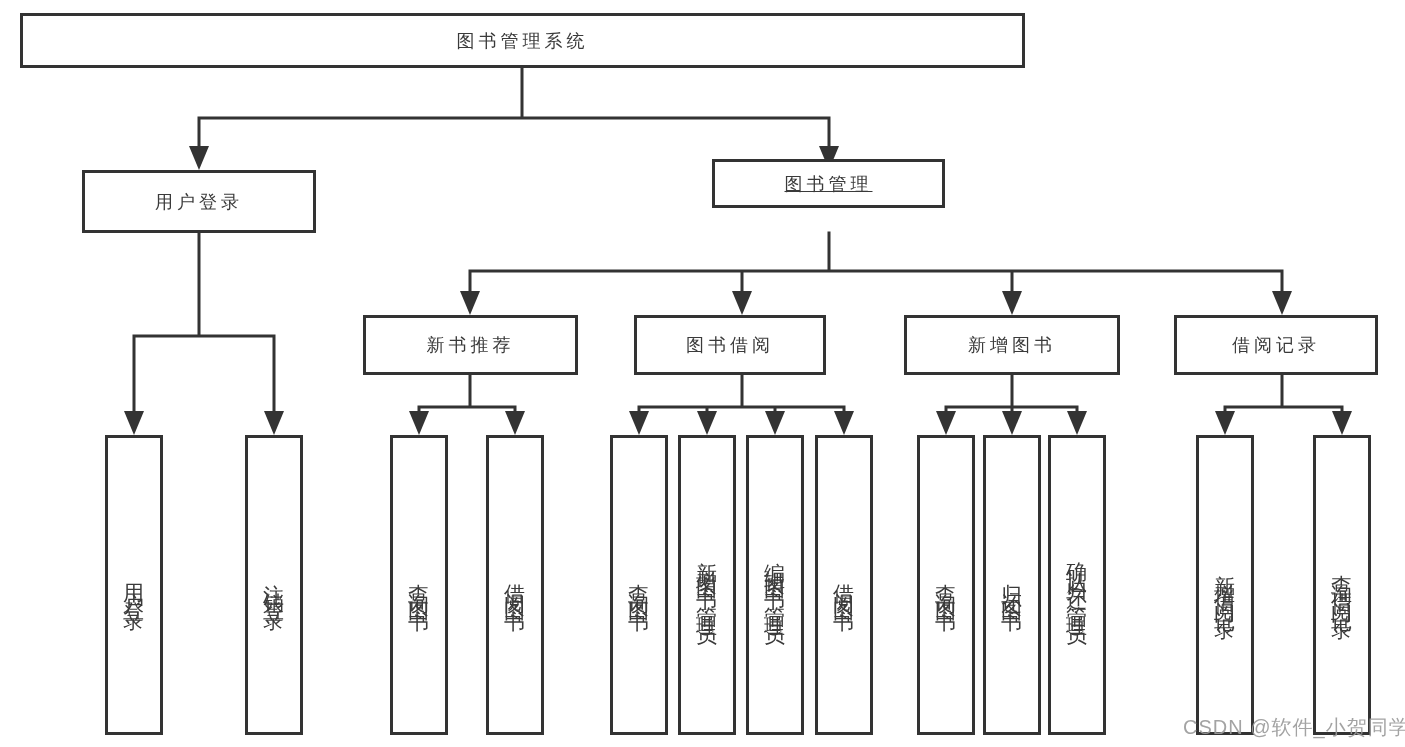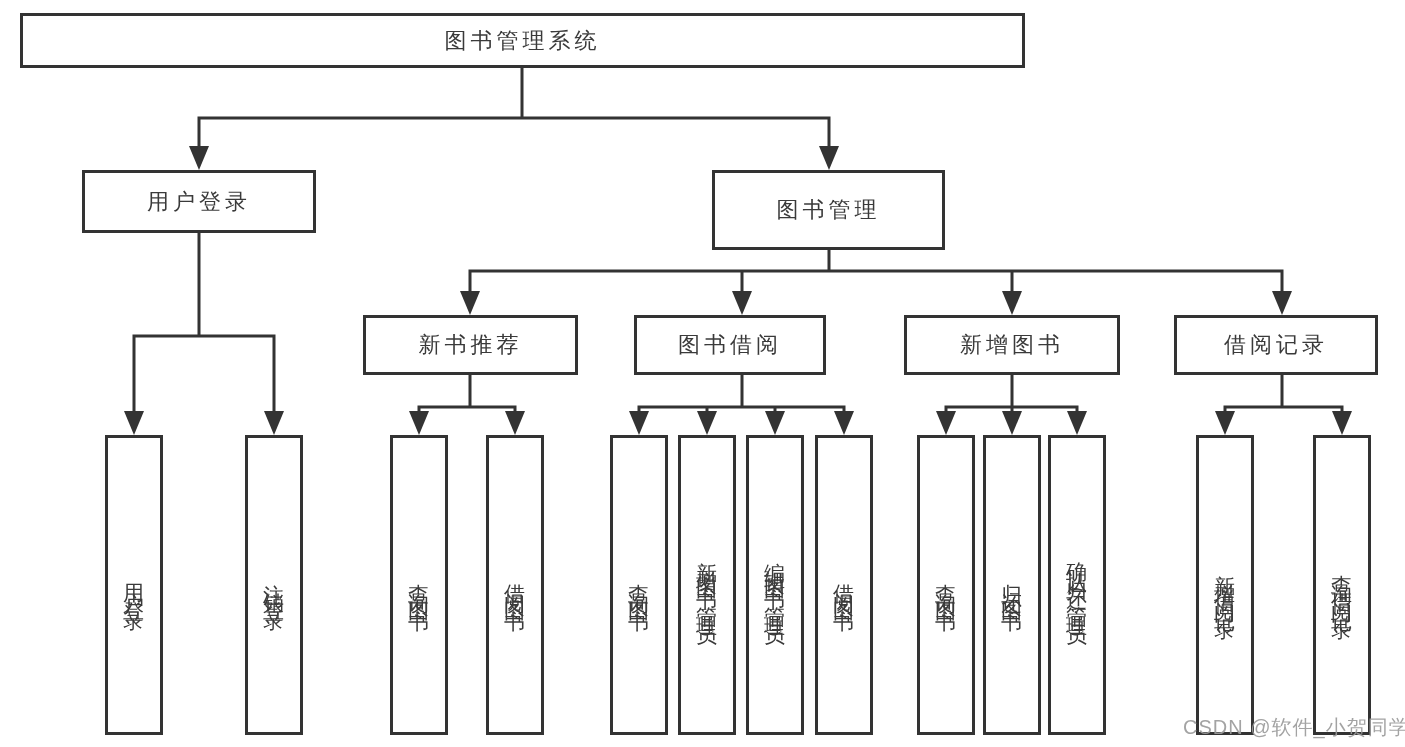--- a/index.html
+++ b/index.html
@@ -12,31 +12,31 @@
   }
   #wires{position:absolute;left:0;top:0;z-index:0;}
   #wires path{stroke:#333333;stroke-width:3;fill:none;stroke-linecap:square;}
   #wires polygon{fill:#333333;stroke:none;}
   .box{
     position:absolute;box-sizing:border-box;
     border:3px solid #333333;background:#ffffff;
     display:flex;align-items:center;justify-content:center;
     z-index:1;color:#3a3a3a;
   }
-  .hlabel{font-size:22px;letter-spacing:4px;white-space:nowrap;color:#3a3a3a;}
+  .hlabel{font-size:18px;letter-spacing:4px;white-space:nowrap;color:#3a3a3a;}
   .vlabel{
     writing-mode:vertical-rl;text-orientation:mixed;
     font-size:21px;letter-spacing:9px;line-height:1;
     color:#3a3a3a;white-space:nowrap;
   }
   
   .n-root{left:20px;top:13px;width:1005px;height:55px;}
   
   .n-userlogin{left:82px;top:170px;width:234px;height:63px;}
-  .n-bookmgmt{left:712px;top:170px;width:233px;height:80px;}
+  .n-bookmgmt{left:712px;top:159px;width:233px;height:49px;text-decoration:underline;}
   
   .lv3{top:315px;height:60px;}
   .n-newbook{left:363px;width:215px;}
   .n-borrowmod{left:634px;width:192px;}
   .n-current{left:904px;width:216px;}
   .n-records{left:1174px;width:204px;}
   
   .leaf{top:435px;width:58px;height:300px;}
   .l1{left:105px;} .l2{left:245px;}
   .l3{left:390px;} .l4{left:486px;}

